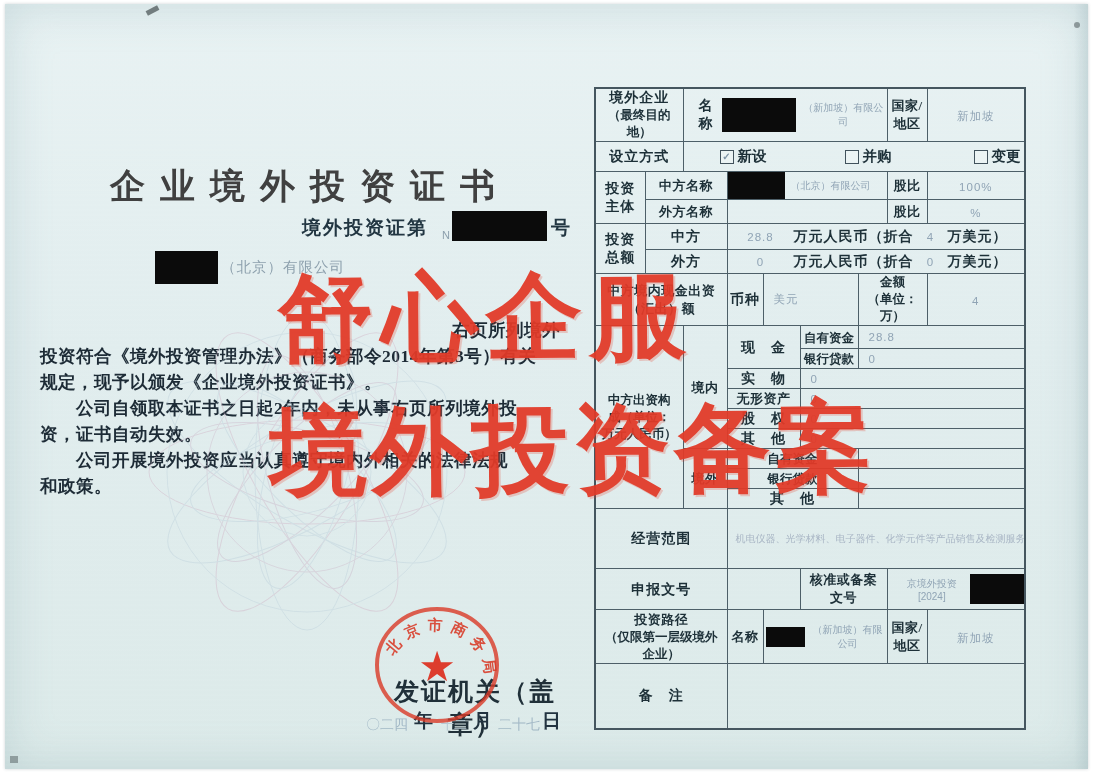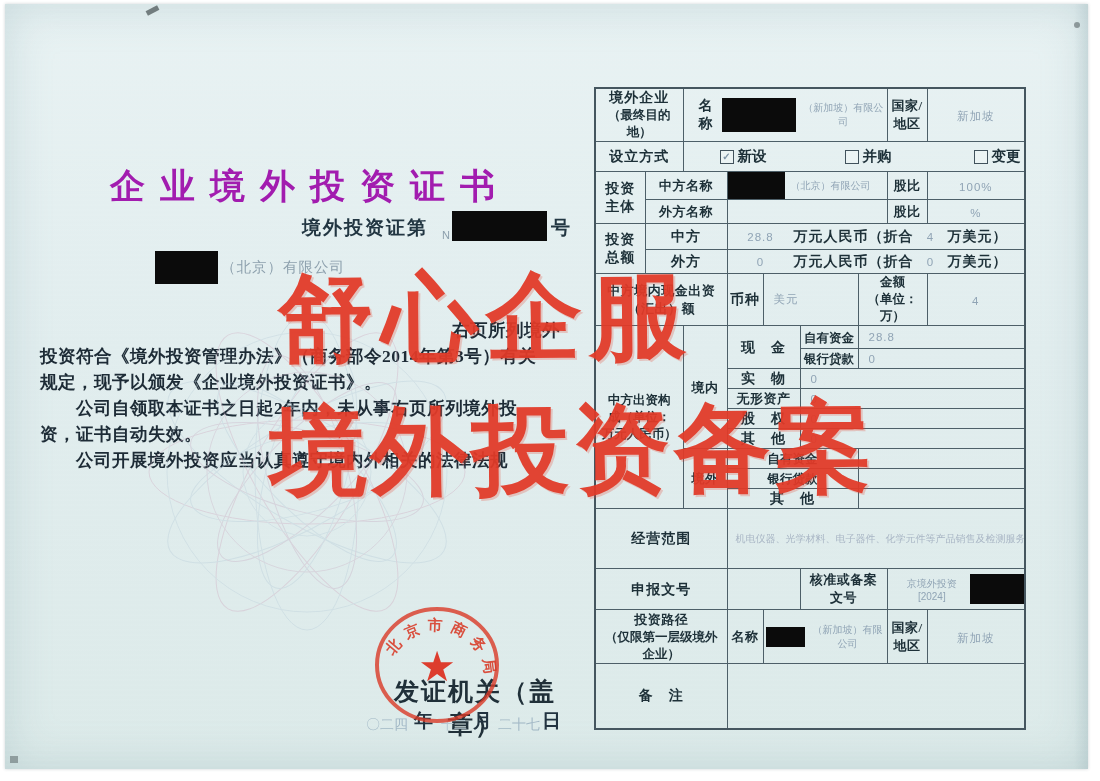--- a/index.html
+++ b/index.html
@@ -9,21 +9,21 @@
          background:linear-gradient(180deg,#e8f2f3 0%,#e1edee 45%,#dceae9 100%);
          box-shadow:inset 0 0 46px rgba(130,165,170,.32), 0 0 3px rgba(60,80,85,.25);}
   .paper:after{content:"";position:absolute;top:0;right:0;width:14px;height:100%;
          background:linear-gradient(90deg,rgba(255,255,255,0),rgba(150,175,180,.25));}
   .texture{position:absolute;inset:0;pointer-events:none;opacity:.5;
          background:repeating-linear-gradient(180deg,rgba(255,255,255,.07) 0 2px,rgba(0,0,0,0) 2px 5px);}
   .abs{position:absolute;}
   .redact{background:#0b0b0b;display:inline-block;}
   
   .title{left:90px;top:163px;width:440px;text-align:center;font-size:35px;font-weight:700;
-         letter-spacing:15px;color:#a21caf;}
+         letter-spacing:15px;color:#404040;}
   .certline{left:302px;top:211px;display:flex;align-items:flex-end;color:#223642;font-weight:700;}
   .certline .lab{font-size:19px;letter-spacing:2px;}
   .cert-n{font-size:11px;color:#9fb2bd;margin-left:14px;font-weight:400;}
   .cert-box{width:95px;height:30px;margin-left:2px;}
   .cert-suffix{font-size:19px;margin-left:4px;}
   .companyline{left:155px;top:251px;display:flex;align-items:center;}
   .comp-box{width:63px;height:33px;}
   .faint{color:#8da0ad;font-weight:400;font-family:"Liberation Sans","DejaVu Sans",sans-serif;}
   .comp-tail{font-size:14.5px;margin-left:3px;letter-spacing:1px;}
   .para{left:40px;top:317px;width:528px;font-size:17.5px;line-height:26px;color:#1d2b36;
@@ -106,20 +106,21 @@
   <span class="faint comp-tail">（北京）有限公司</span>
 </div>
 
 <div class="abs para">
   <div class="ln right">右页所列境外</div>
   <div class="ln">投资符合《境外投资管理办法》（商务部令2014年第3号）有关</div>
   <div class="ln">规定，现予以颁发《企业境外投资证书》。</div>
   <div class="ln indent">公司自领取本证书之日起2年内，未从事右页所列境外投</div>
   <div class="ln">资，证书自动失效。</div>
   <div class="ln indent">公司开展境外投资应当认真遵守境内外相关的法律法规</div>
+  <div class="ln">和政策。</div>
 </div>
 
 <svg class="abs sealwrap" viewBox="0 0 130 122">
   <ellipse cx="65" cy="60" rx="60" ry="56" fill="none" stroke="#d93a27" stroke-width="4" opacity="0.8"></ellipse>
   <path id="sealArc" d="M 20 86 A 48 45 0 1 1 110 86" fill="none"></path>
   <text font-size="15" font-weight="bold" fill="#d93a27" opacity="0.88" letter-spacing="7" font-family="Liberation Serif, serif">
     <textPath href="#sealArc" startOffset="20%">北京市商务局</textPath>
   </text>
   <text x="65" y="76" font-size="42" text-anchor="middle" fill="#dd2f1e" opacity="0.92">★</text>
 </svg>

